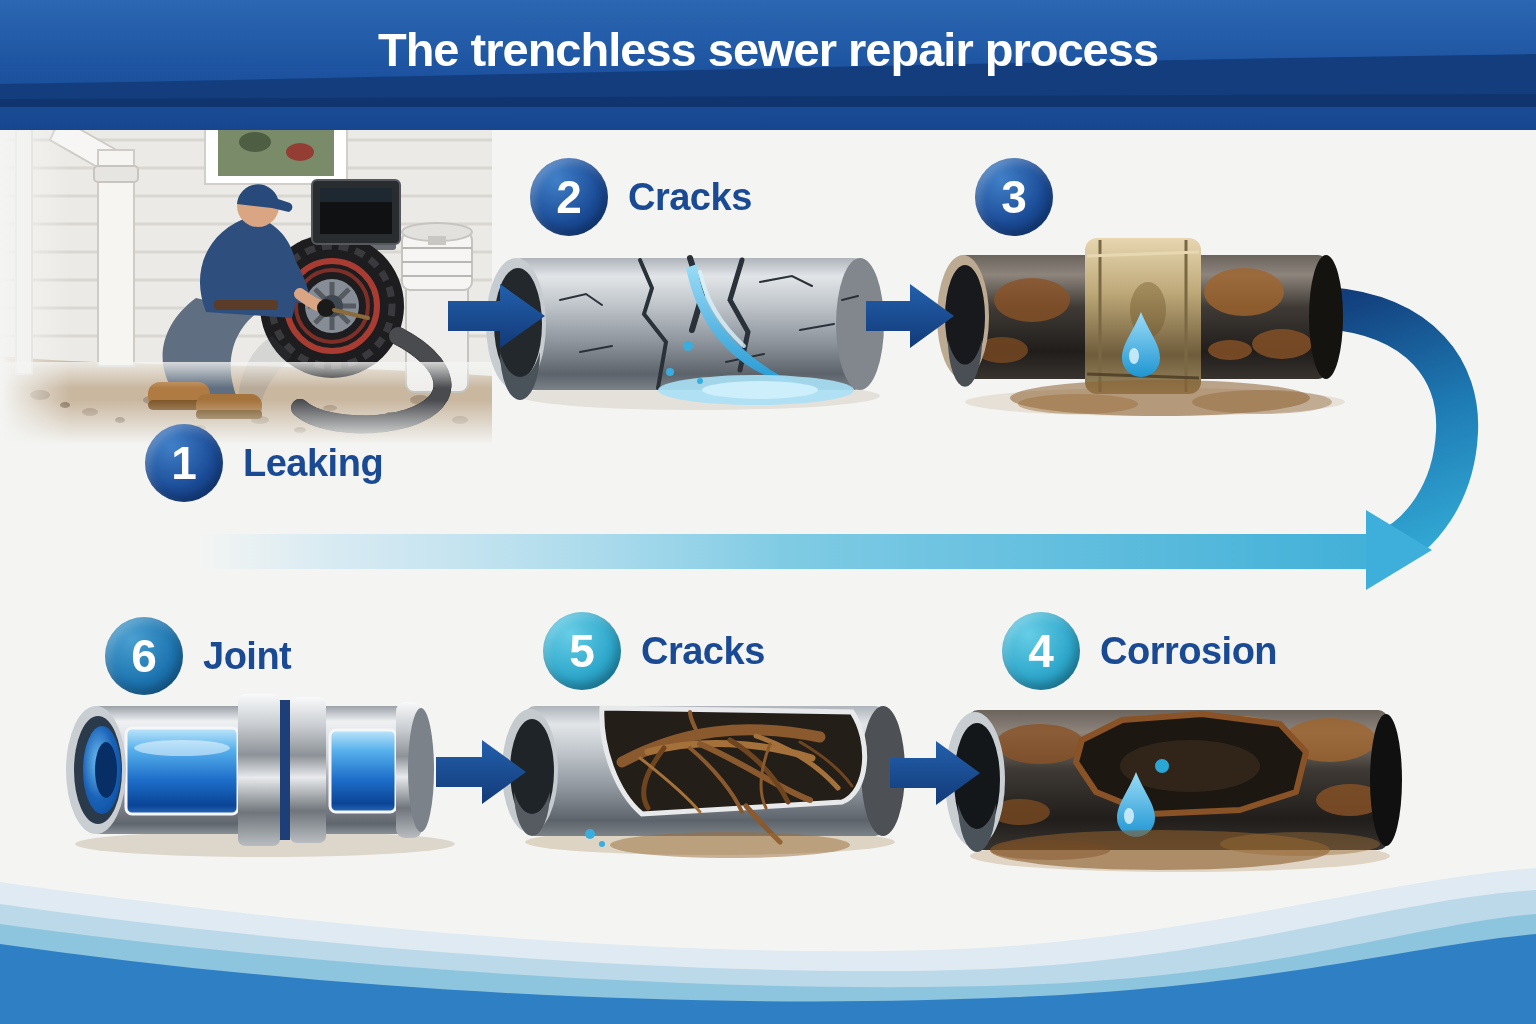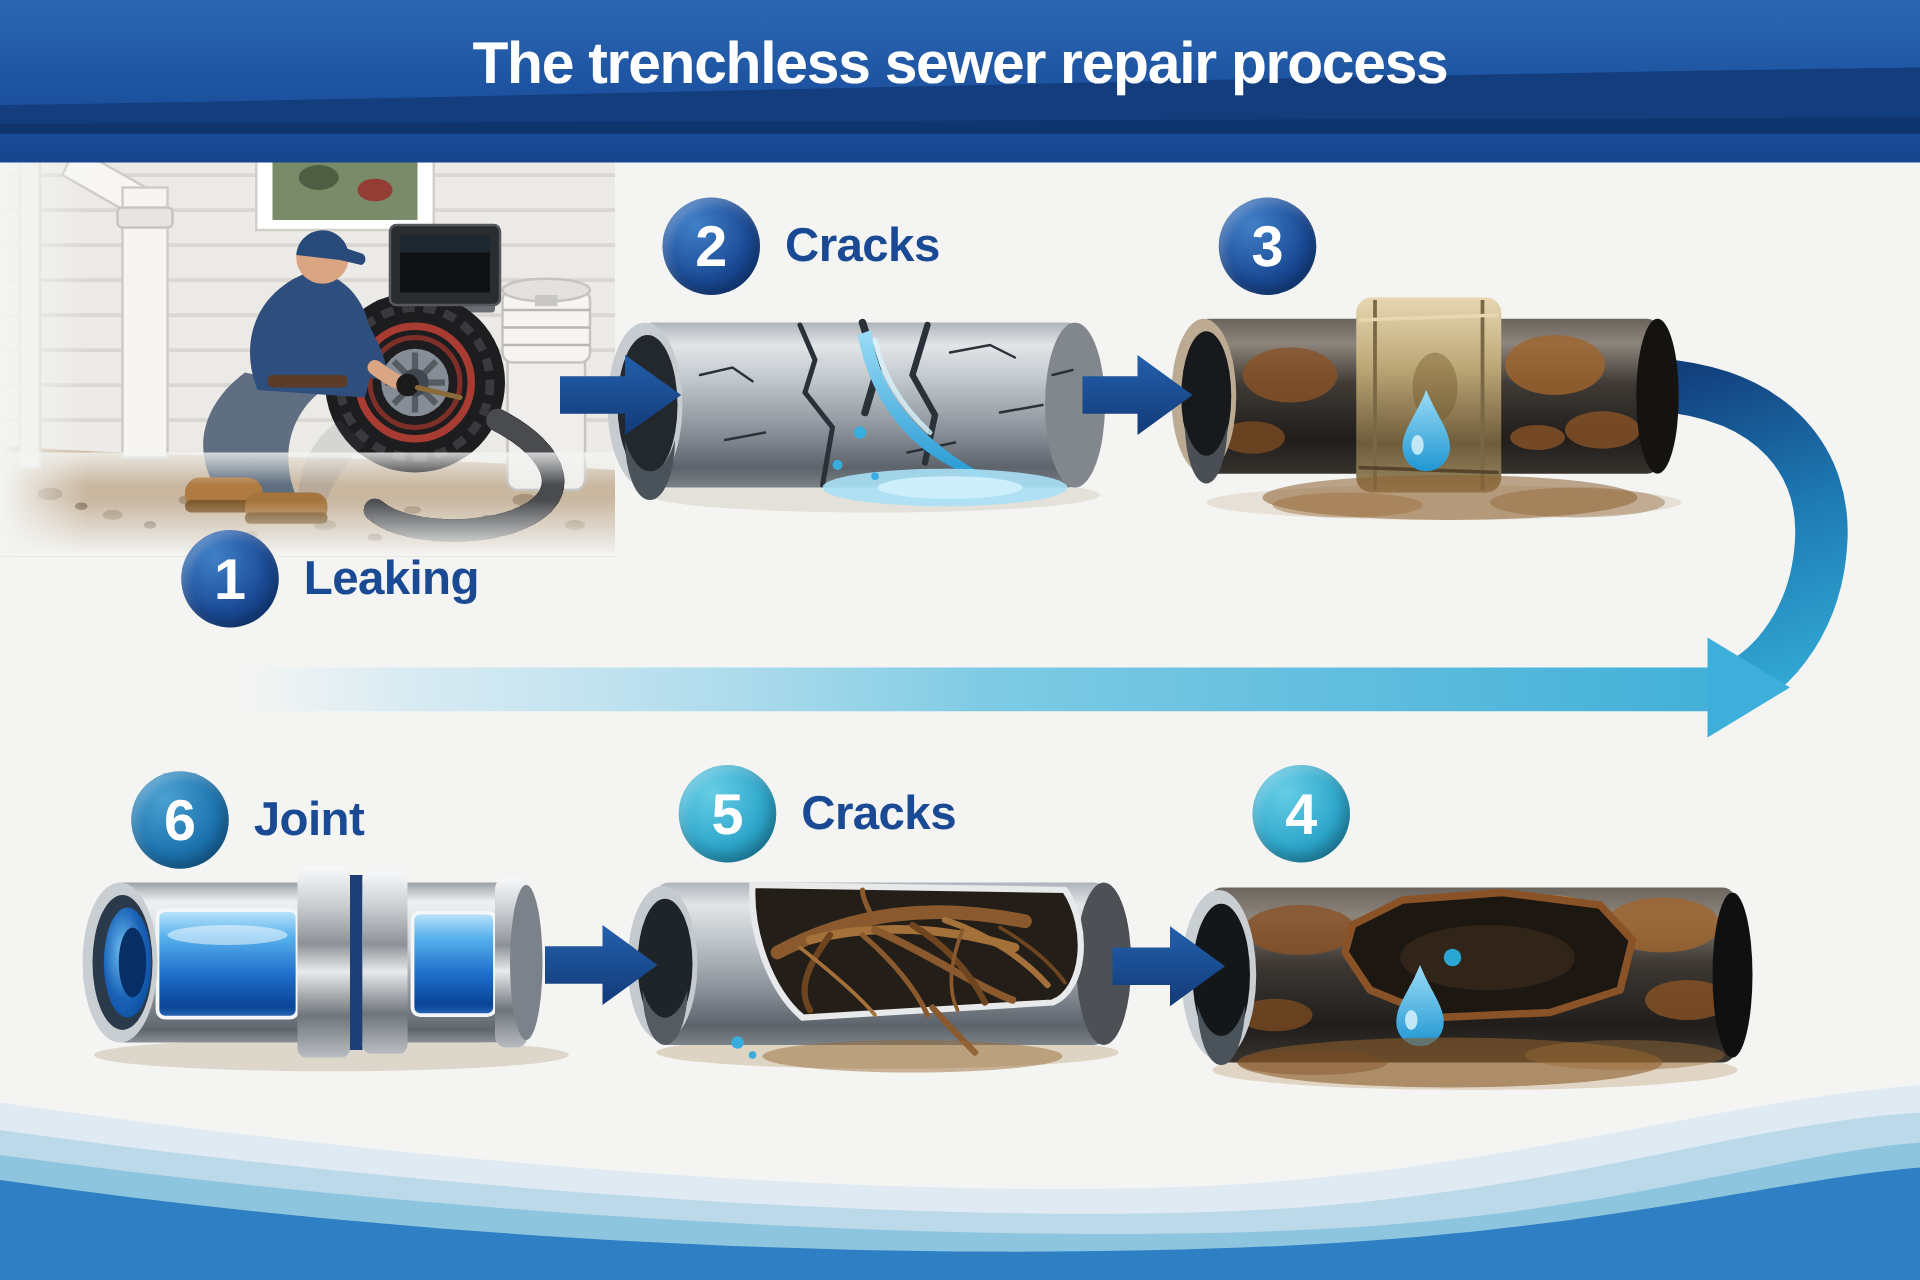--- a/index.html
+++ b/index.html
@@ -396,20 +396,21 @@
   <div class="step" style="left:975px;top:158px;">
     <div class="badge navy">
         <span>3</span>
       </div>
   </div>
 
   <div class="step" style="left:1002px;top:612px;">
     <div class="badge teal">
         <span>4</span>
       </div>
+    <span class="lbl">Corrosion</span>
   </div>
 
   <div class="step" style="left:543px;top:612px;">
     <div class="badge teal">
         <span>5</span>
       </div>
     <span class="lbl">Cracks</span>
   </div>
 
   <div class="step" style="left:105px;top:617px;">

